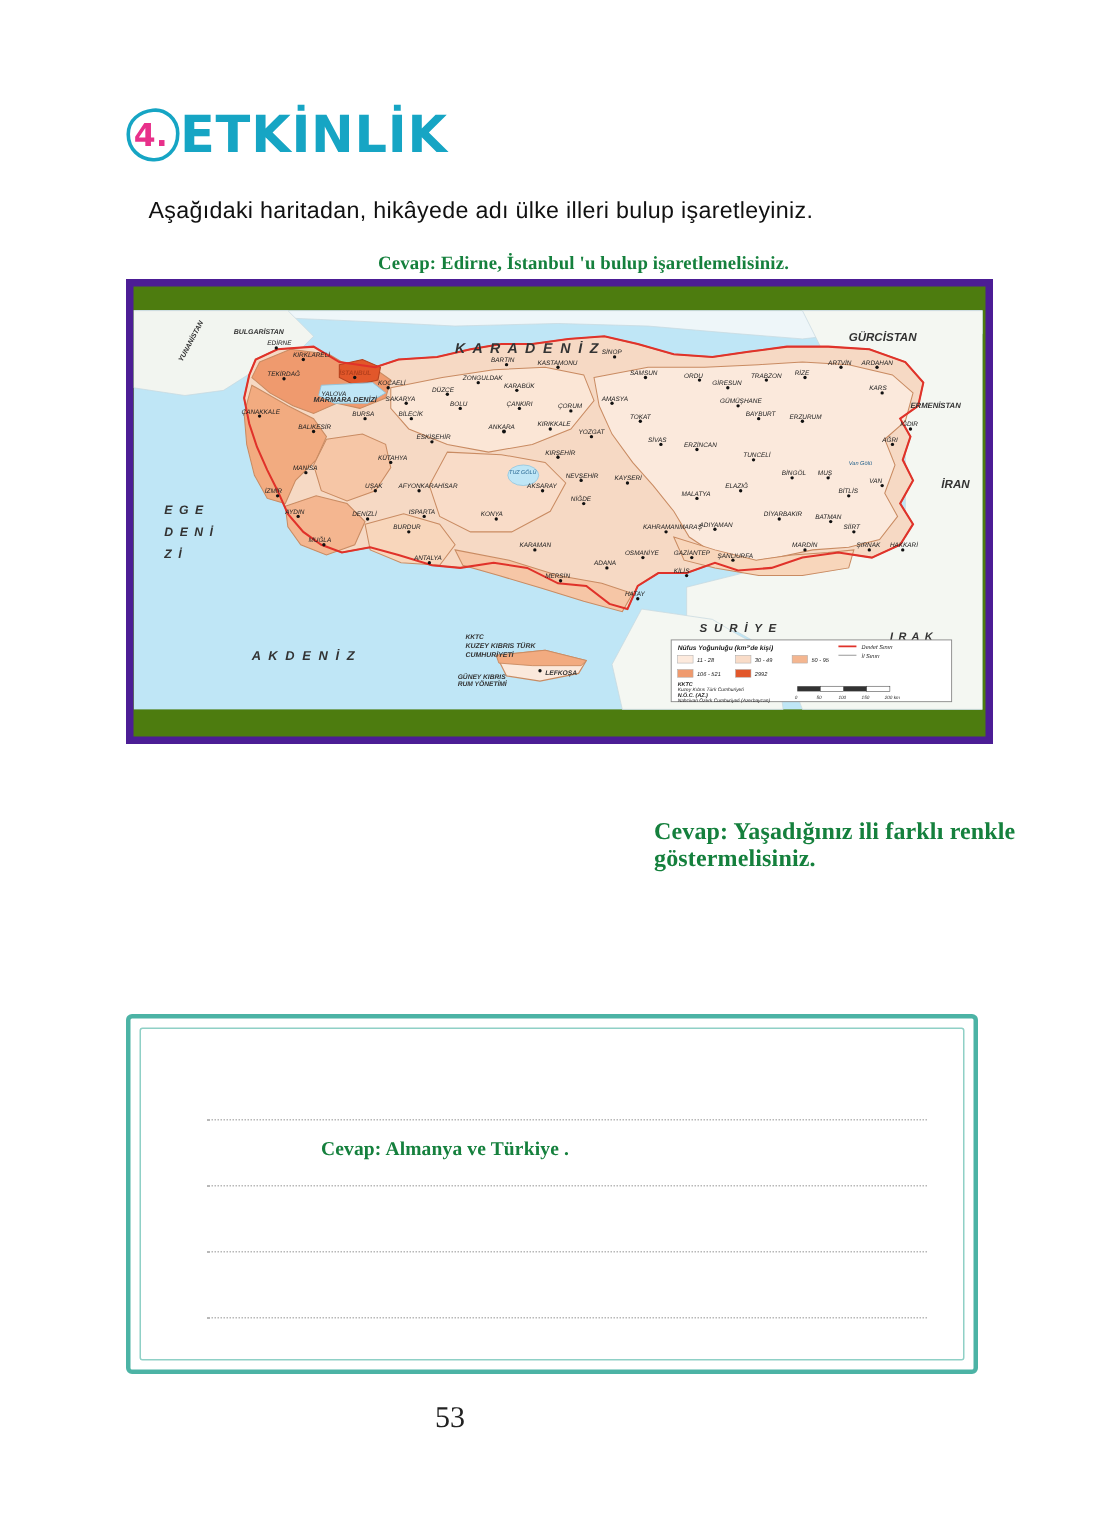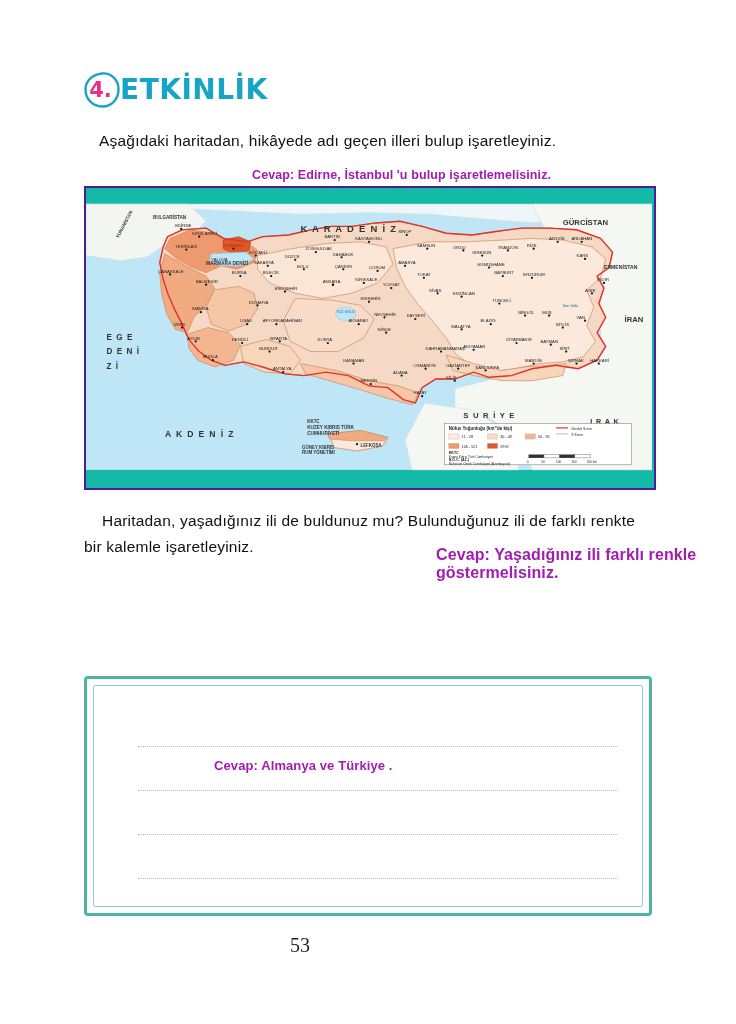--- a/index.html
+++ b/index.html
@@ -46,21 +46,21 @@
     align-items: center;
     justify-content: center;
     font-size: 21px;
     font-weight: bold;
     color: #e8308a;
     font-family: "DejaVu Sans", sans-serif;
     padding-right: 3px;
     box-sizing: border-box;
   }
   .activity-title {
-    font-size: 28px;
+    font-size: 34px;
     font-weight: bold;
     color: #16a5c4;
     letter-spacing: 0.5px;
     font-family: "DejaVu Sans", sans-serif;
     line-height: 1;
     margin-left: -2px;
   }
 
   
   .para {
@@ -70,39 +70,41 @@
     color: #111;
     letter-spacing: 0.2px;
   }
   .p-intro { left: 99px; top: 128px; width: 560px; }
   .p-q2    { left: 84px;  top: 508px; width: 570px; text-indent: 18px; }
   .p-q3    { left: 84px;  top: 592px; width: 570px; text-indent: 18px; }
 
   
   .answer {
     position: absolute;
-    color: #a21caf;
+    color: #15803d;
     font-weight: bold;
     font-size: 12.5px;
     letter-spacing: 0.1px;
+    font-family: Liberation Serif, serif;
   }
   .ans-map   { left: 252px; top: 168px; }
   .ans-q2    { left: 436px; top: 546px; font-size: 16px; }
   .ans-box   { left: 198px; top: 758px; font-size: 13px; margin-left: 16px; }
 
   
   .map-wrap {
     position: absolute;
     left: 84px;
     top: 186px;
     width: 568px;
     height: 300px;
-    border: 2px solid #4c1d95;
-    background: #14b8a6;
+    border: 5px solid #4c1d95;
+    background: #4d7c0f;
     overflow: hidden;
+    font-style: italic;
   }
   .map-svg { display: block; }
 
   
   .answer-box {
     position: absolute;
     left: 84px;
     top: 676px;
     width: 568px;
     height: 240px;
@@ -151,21 +153,21 @@
   <div class="activity-head">
     <div class="activity-badge">
       <svg width="36" height="36" viewBox="0 0 36 36" aria-hidden="true">
         <path d="M18 1.5 C26 0.5 34.5 7 34.5 17 C34.5 28 26.5 35 18 34.5 C9 34 1.5 27.5 1.5 17.5 C1.5 8 9 2.5 18 1.5 Z" fill="none" stroke="#16a5c4" stroke-width="2.4"></path>
       </svg>
       <div class="activity-number">4.</div>
     </div>
     <div class="activity-title">ETKİNLİK</div>
   </div>
 
-  <div class="para p-intro">Aşağıdaki haritadan, hikâyede adı geçen illeri bulup işaretleyiniz.</div>
+  <div class="para p-intro">Aşağıdaki haritadan, hikâyede adı ülke illeri bulup işaretleyiniz.</div>
 
   <div class="answer ans-map">Cevap: Edirne, İstanbul 'u bulup işaretlemelisiniz.</div>
 
   <div class="map-wrap">
     <svg class="map-svg" width="566" height="298" viewBox="0 0 660 310">
 
       <rect x="0" y="0" width="660" height="310" fill="#bfe6f6"></rect>
 
       <path d="M0,0 L660,0 L660,18 C600,10 560,18 520,22 L470,18 L400,12 L330,10 L250,12 L170,8 L80,4 Z" fill="#eef6f9" stroke="#c9d9e0" stroke-width="0.6"></path>
       <path d="M0,0 L120,0 L140,20 L120,40 L92,48 L70,62 L40,66 L0,60 Z" fill="#f2f5f0" stroke="#c9d9e0" stroke-width="0.6"></path>
@@ -426,21 +428,20 @@
           <text x="-2" y="10" font-size="3.6" fill="#222">0</text>
           <text x="15" y="10" font-size="3.6" fill="#222">50</text>
           <text x="32" y="10" font-size="3.6" fill="#222">100</text>
           <text x="50" y="10" font-size="3.6" fill="#222">150</text>
           <text x="68" y="10" font-size="3.6" fill="#222">200 km</text>
         </g>
       </g>
     </svg>
   </div>
 
-  <div class="para p-q2">Haritadan, yaşadığınız ili de buldunuz mu? Bulunduğunuz ili de farklı renkte bir kalemle işaretleyiniz.</div>
   <div class="answer ans-q2">Cevap: Yaşadığınız ili farklı renkle göstermelisiniz.</div>
 
 
   <div class="answer-box">
     <div class="answer-box-inner">
       <div class="dotline dl1"></div>
       <div class="dotline dl2"></div>
       <div class="dotline dl3"></div>
       <div class="dotline dl4"></div>
     </div>

